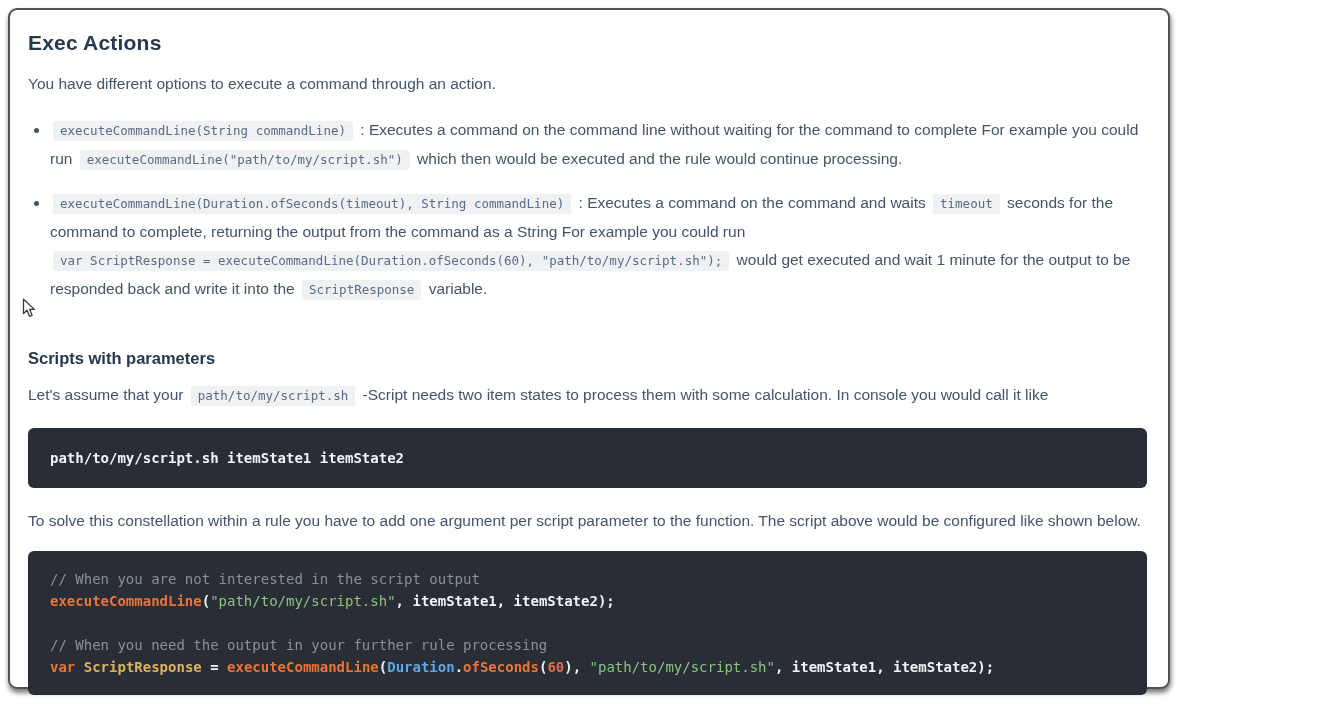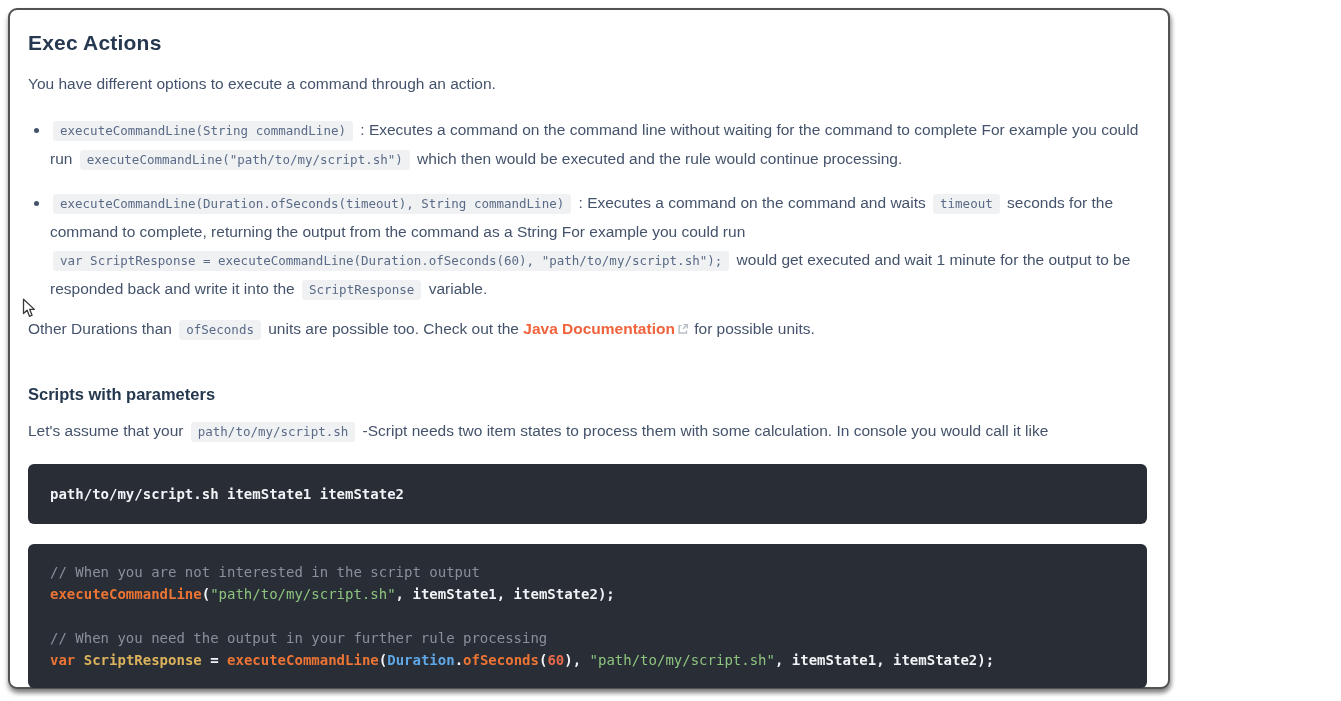--- a/index.html
+++ b/index.html
@@ -71,34 +71,30 @@
 
   <h2 class="h2">Exec Actions</h2>
 
   <p class="para intro">You have different options to execute a command through an action.</p>
 
   <ul class="bullets">
     <li><code class="ichip">executeCommandLine(String commandLine)</code> : Executes a command on the command line without waiting for the command to complete For example you could run <code class="ichip">executeCommandLine("path/to/my/script.sh")</code> which then would be executed and the rule would continue processing.</li>
     <li><code class="ichip">executeCommandLine(Duration.ofSeconds(timeout), String commandLine)</code> : Executes a command on the command and waits <code class="ichip">timeout</code> seconds for the command to complete, returning the output from the command as a String For example you could run <code class="ichip">var ScriptResponse = executeCommandLine(Duration.ofSeconds(60), "path/to/my/script.sh");</code> would get executed and wait 1 minute for the output to be responded back and write it into the <code class="ichip">ScriptResponse</code> variable.</li>
   </ul>
 
-  <p class="para durations">Other Durations than <code class="ichip">ofSeconds</code> units are possible too. Check out the <a class="doclink" href="#">Java Documentation</a><svg class="extlink-icon" width="12" height="12" viewBox="0 0 12 12" fill="none" stroke="#b9bec6" stroke-width="1.4">
-        <path d="M4.6 2.6 H2.1 V10 H9.5 V7.4"></path>
-        <path d="M6.6 1.6 H10.4 V5.4"></path>
-        <path d="M10.2 1.8 L5.9 6.1"></path>
-      </svg> for possible units.</p>
 
   <h3 class="h3">Scripts with parameters</h3>
 
   <p class="para assume">Let's assume that your <code class="ichip">path/to/my/script.sh</code> -Script needs two item states to process them with some calculation. In console you would call it like</p>
 
   <div class="codeblock block1">
       <div class="cline"><span class="tk-plain">path/to/my/script.sh itemState1 itemState2</span></div>
     </div>
 
+  <p class="para solve">To solve this constellation within a rule you have to add one argument per script parameter to the function. The script above would be configured like shown below.</p>
 
   <div class="codeblock block2">
       <div class="cline"><span class="tk-comment">// When you are not interested in the script output</span></div>
       <div class="cline"><span class="tk-function">executeCommandLine</span><span class="tk-punct">(</span><span class="tk-string">"path/to/my/script.sh"</span><span class="tk-punct">, </span><span class="tk-plain">itemState1</span><span class="tk-punct">, </span><span class="tk-plain">itemState2</span><span class="tk-punct">);</span></div>
       <div class="cline">&nbsp;</div>
       <div class="cline"><span class="tk-comment">// When you need the output in your further rule processing</span></div>
       <div class="cline"><span class="tk-keyword">var</span><span class="tk-plain"> </span><span class="tk-classname">ScriptResponse</span><span class="tk-punct"> = </span><span class="tk-function">executeCommandLine</span><span class="tk-punct">(</span><span class="tk-class">Duration</span><span class="tk-punct">.</span><span class="tk-function">ofSeconds</span><span class="tk-punct">(</span><span class="tk-number">60</span><span class="tk-punct">), </span><span class="tk-string">"path/to/my/script.sh"</span><span class="tk-punct">, </span><span class="tk-plain">itemState1</span><span class="tk-punct">, </span><span class="tk-plain">itemState2</span><span class="tk-punct">);</span></div>
     </div>
 
 </div>

